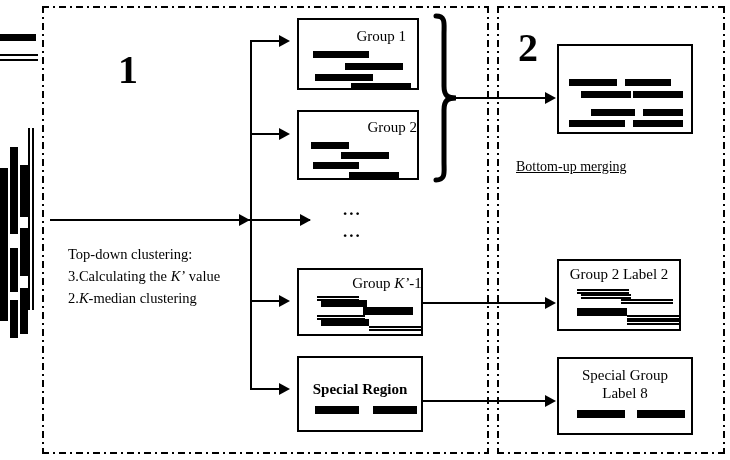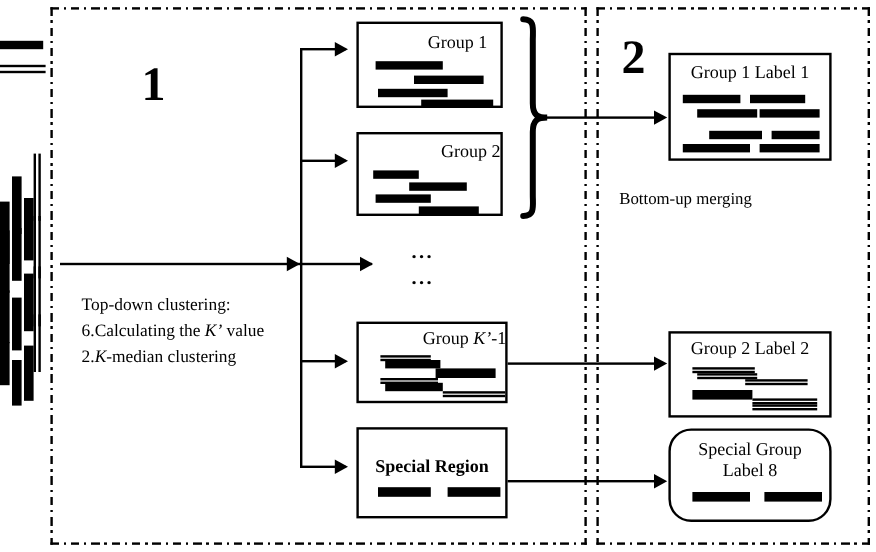--- a/index.html
+++ b/index.html
@@ -73,21 +73,21 @@
     <div class="vbar" style="left:20px;top:288px;width:8px;height:46px;"></div>
     <div class="vbar" style="left:10px;top:300px;width:8px;height:38px;"></div>
   </div>
 
   <div class="dd" style="left:42px;top:6px;width:447px;height:448px;"></div>
 
   <div class="stagenum" style="left:118px;top:50px;">1</div>
 
   <div class="txtblk" style="left:68px;top:243px;">
     <div>Top-down clustering:</div>
-    <div><span>6.Calculating the </span><i>K’</i><span> value</span></div>
+    <div><span>3.Calculating the </span><i>K’</i><span> value</span></div>
     <div><span>2.</span><i>K</i><span>-median clustering</span></div>
   </div>
 
   <div class="hline" style="left:50px;top:219px;width:200px;"></div>
   <div class="ahead" style="left:239px;top:214px;"></div>
 
   <div class="vline" style="left:250px;top:41px;height:348px;"></div>
 
   <div class="hline" style="left:250px;top:40px;width:38px;"></div>
   <div class="ahead" style="left:279px;top:35px;"></div>
@@ -151,44 +151,43 @@
   <div class="hline" style="left:423px;top:302px;width:130px;"></div>
   <div class="ahead" style="left:545px;top:297px;"></div>
 
   <div class="hline" style="left:423px;top:400px;width:130px;"></div>
   <div class="ahead" style="left:545px;top:395px;"></div>
 
   <div class="dd" style="left:497px;top:6px;width:228px;height:448px;"></div>
 
   <div class="stagenum" style="left:518px;top:28px;">2</div>
 
-  <div class="caption" style="left:516px;top:159px;">Bottom-up merging</div>
+  <div class="caption" style="left:516px;top:159px;text-decoration:underline;">Bottom-up merging</div>
 
   <div class="gbox" style="left:557px;top:44px;width:136px;height:90px;">
-    <div class="gtitle" style="left:0;top:7px;">Group 1 Label 1</div>
     <div class="bar" style="left:10px;top:33px;width:48px;height:7px;"></div>
     <div class="bar" style="left:66px;top:33px;width:46px;height:7px;"></div>
     <div class="bar" style="left:22px;top:45px;width:50px;height:7px;"></div>
     <div class="bar" style="left:74px;top:45px;width:50px;height:7px;"></div>
     <div class="bar" style="left:32px;top:63px;width:44px;height:7px;"></div>
     <div class="bar" style="left:84px;top:63px;width:40px;height:7px;"></div>
     <div class="bar" style="left:10px;top:74px;width:56px;height:7px;"></div>
     <div class="bar" style="left:74px;top:74px;width:50px;height:7px;"></div>
   </div>
 
-  <div class="gbox" style="left:557px;top:276px;width:136px;height:72px;">
+  <div class="gbox" style="left:557px;top:259px;width:124px;height:72px;">
     <div class="gtitle" style="left:0;top:5px;">Group 2 Label 2</div>
     <div class="dbar" style="left:18px;top:28px;width:52px;"></div>
     <div class="dbar" style="left:22px;top:33px;width:50px;"></div>
     <div class="dbar" style="left:62px;top:38px;width:52px;"></div>
     <div class="bar" style="left:18px;top:47px;width:50px;height:8px;"></div>
     <div class="dbar" style="left:68px;top:54px;width:54px;"></div>
     <div class="dbar" style="left:68px;top:59px;width:54px;"></div>
   </div>
 
-  <div class="gbox" style="left:557px;top:357px;width:136px;height:78px;border-radius:19px;">
+  <div class="gbox" style="left:557px;top:357px;width:136px;height:78px;">
     <div class="gtitle" style="left:0;top:8px;">Special Group</div>
     <div class="gtitle" style="left:0;top:26px;">Label 8</div>
     <div class="bar" style="left:18px;top:51px;width:48px;height:8px;"></div>
     <div class="bar" style="left:78px;top:51px;width:48px;height:8px;"></div>
   </div>
 
 </div>
 
 </body></html>

